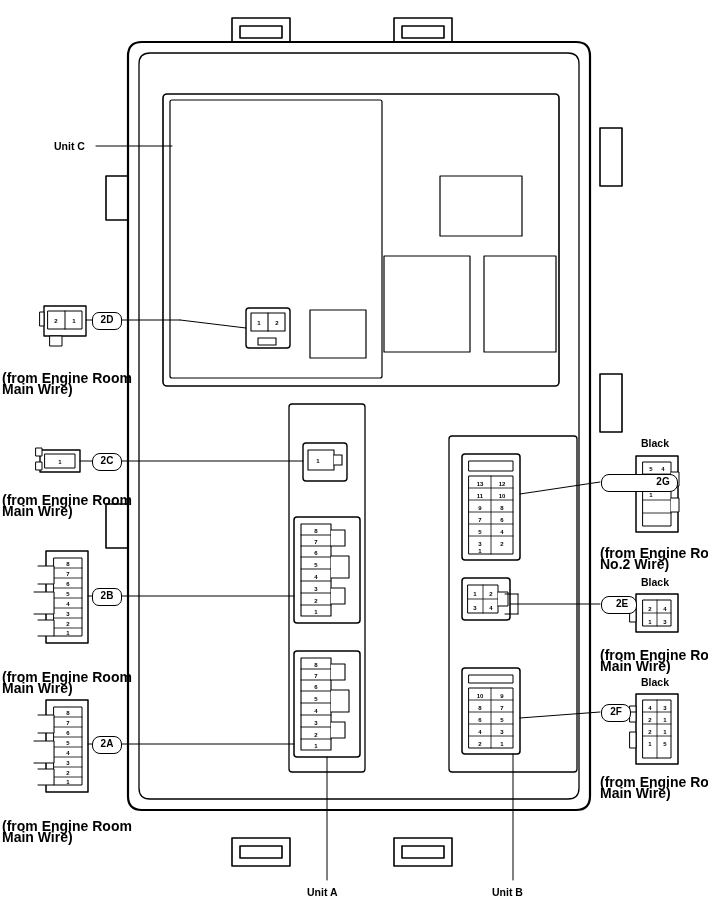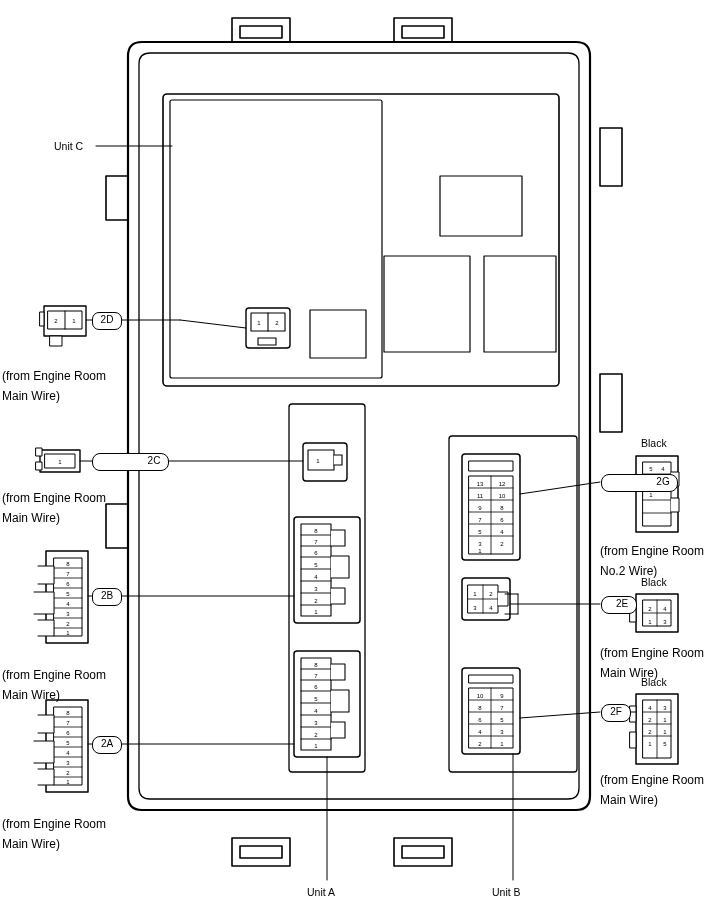--- a/index.html
+++ b/index.html
@@ -4,24 +4,24 @@
 <style>
   html,body{margin:0;padding:0;}
   body{
     width:708px;height:913px;
     background:#ffffff;
     font-family:"Liberation Sans", sans-serif;
     color:#000;
     position:relative;
     overflow:hidden;
   }
-  .stage{position:absolute;left:0;top:0;width:579px;height:913px;}
+  .stage{position:absolute;left:0;top:0;width:579px;height:913px;font-weight:bold;}
   svg.diagram{position:absolute;left:0;top:0;width:708px;height:913px;}
   .lbl{position:absolute;font-size:10.5px;line-height:12px;color:#000;white-space:pre;}
-  .lbl.small{font-size:12px;line-height:20px;}
+  .lbl.small{font-size:14px;line-height:11px;margin-top:7px;}
   .tag{
     position:absolute;
     width:28px;height:16px;
     border:1.3px solid #000;border-radius:8px;
     background:#fff;
     font-size:10px;line-height:14px;text-align:center;
     font-family:"Liberation Sans", sans-serif;
   }
   .pin{font-size:6px;font-family:"Liberation Sans", sans-serif;}
 </style>
@@ -369,21 +369,21 @@
           <text x="665" y="746">5</text>
       </g>
     </g>
   </svg>
 
   <div class="lbl" style="left:54px;top:140px;">Unit C</div>
   <div class="lbl" style="left:307px;top:886px;">Unit A</div>
   <div class="lbl" style="left:492px;top:886px;">Unit B</div>
 
   <div class="tag" style="left:92px;top:312px;border-radius:7px;">2D</div>
-  <div class="tag" style="left:92px;top:453px;padding-left:47px;">2C</div>
+  <div class="tag" style="left:92px;top:453px;">2C</div>
   <div class="tag" style="left:92px;top:588px;border-radius:7px;">2B</div>
   <div class="tag" style="left:92px;top:736px;">2A</div>
   <div class="tag" style="left:601px;top:474px;padding-left:47px;">2G</div>
   <div class="tag" style="left:601px;top:596px;padding-left:6px;">2E</div>
   <div class="tag" style="left:601px;top:704px;">2F</div>
 
   <div class="lbl" style="left:641px;top:437px;">Black</div>
   <div class="lbl" style="left:641px;top:576px;">Black</div>
   <div class="lbl" style="left:641px;top:676px;">Black</div>
 

